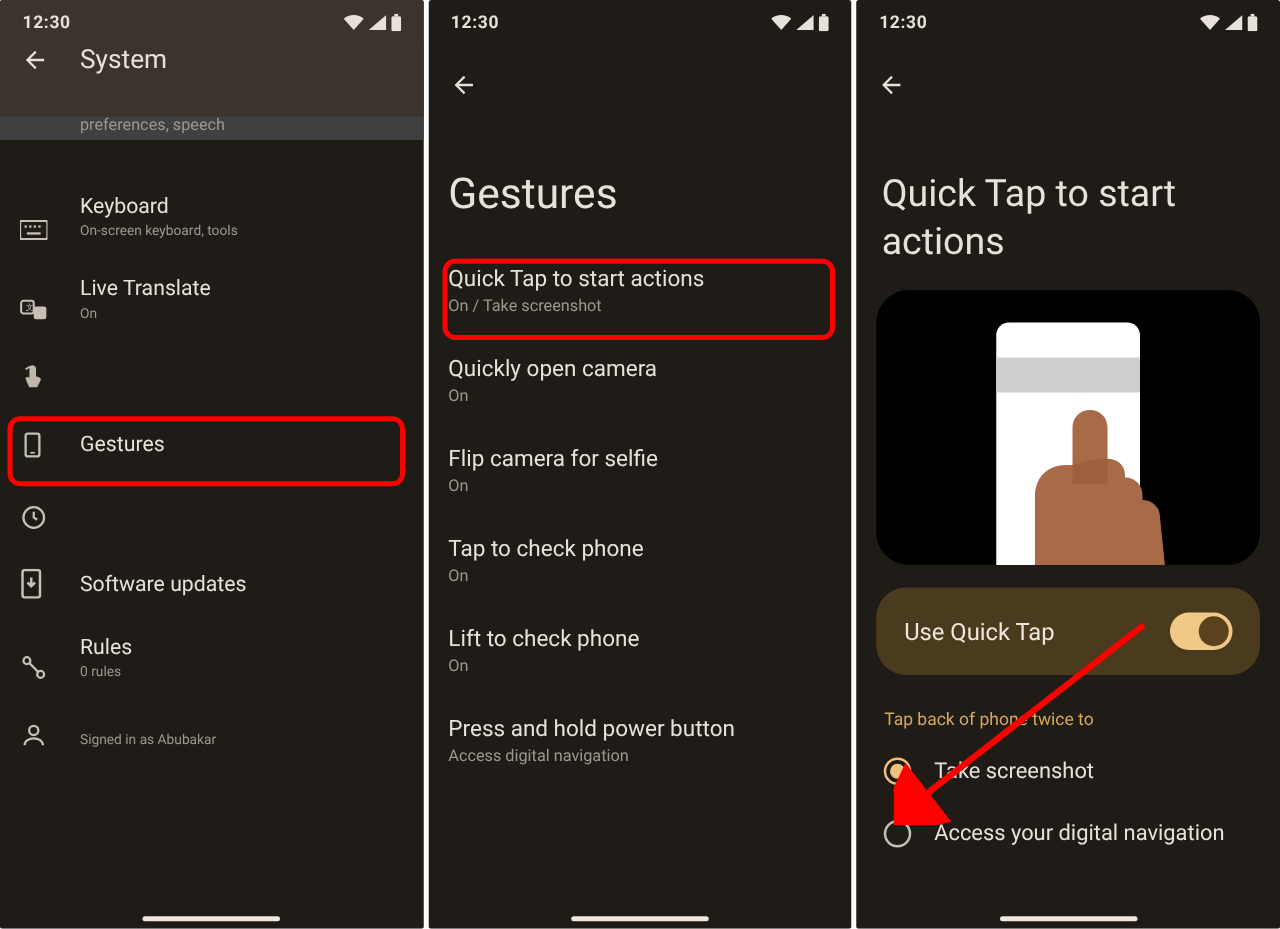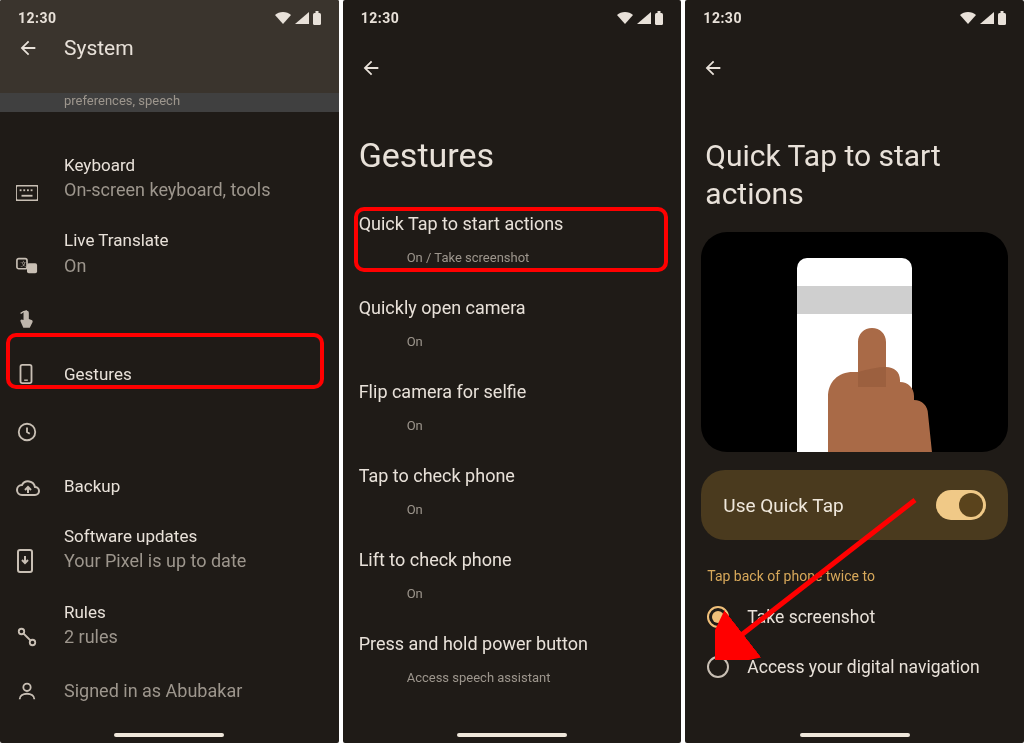--- a/index.html
+++ b/index.html
@@ -81,21 +81,21 @@
     justify-content: flex-start;
     color: #c8bfb4;
   }
   .row .txts { flex: 1; }
   .row .title {
     font-size: 17px;
     color: #e8e1d9;
     line-height: 1.3;
   }
   .row .sub {
-    font-size: 18px;
+    font-size: 11px;
     color: #9d968d;
     margin-top: 2px;
     line-height: 1.3;
   }
 
   
   .hl {
     position: absolute;
     border: 4px solid #ff0000;
     border-radius: 10px;
@@ -103,21 +103,21 @@
   }
 
   
   .s2-head { padding: 20px 16px 6px; }
   .s2-title { font-size: 34px; font-weight: 400; padding: 46px 16px 22px; }
   .s2-list .row2 {
     padding: 16px 16px 16px 16px;
     position: relative;
   }
   .row2 .title { font-size: 18px; color: #e8e1d9; }
-  .row2 .sub { font-size: 13px; color: #9d968d; margin-top: 16px; padding-left: 48px; }
+  .row2 .sub { font-size: 13px; color: #9d968d; margin-top: 4px; }
 
   
   .s3-title {
     font-size: 30px;
     font-weight: 400;
     padding: 48px 20px 20px;
     line-height: 1.25;
   }
   .illus {
     margin: 0 16px;
@@ -309,56 +309,44 @@
 
     <div class="row">
       <span class="ic">
         <svg width="22" height="22" viewBox="0 0 24 24">
             <circle cx="12" cy="12" r="9" fill="none" stroke="#c8bfb4" stroke-width="2"></circle>
             <path stroke="#c8bfb4" stroke-width="2" d="M12 7v5l3 2"></path>
           </svg>
       </span>
     </div>
 
-    <div class="row">
-      <span class="ic">
-        <svg width="24" height="18" viewBox="0 0 24 18">
-            <path fill="none" stroke="#c8bfb4" stroke-width="2" d="M6 16a5 5 0 0 1 0-10 7 7 0 0 1 13 2 4 4 0 0 1 0 8H6z"></path>
-            <path stroke="#c8bfb4" stroke-width="2" d="M12 14V8m-3 3 3-3 3 3"></path>
-          </svg>
-      </span>
-      <div class="txts">
-        <div class="title">Backup</div>
-      </div>
-    </div>
 
     <div class="row">
       <span class="ic">
         <svg width="18" height="24" viewBox="0 0 18 24">
             <rect x="2" y="1" width="14" height="22" rx="2" fill="none" stroke="#c8bfb4" stroke-width="2"></rect>
             <path stroke="#c8bfb4" stroke-width="2" d="M9 7v7m-3-3 3 3 3-3"></path>
           </svg>
       </span>
       <div class="txts">
         <div class="title">Software updates</div>
-        <div class="sub">Your Pixel is up to date</div>
       </div>
     </div>
 
     <div class="row">
       <span class="ic">
         <svg width="22" height="22" viewBox="0 0 24 24">
             <circle cx="6" cy="6" r="3" fill="none" stroke="#c8bfb4" stroke-width="2"></circle>
             <circle cx="18" cy="18" r="3" fill="none" stroke="#c8bfb4" stroke-width="2"></circle>
             <path stroke="#c8bfb4" stroke-width="2" fill="none" d="M8 8c4 4 4 4 8 8"></path>
           </svg>
       </span>
       <div class="txts">
         <div class="title">Rules</div>
-        <div class="sub">2 rules</div>
+        <div class="sub">0 rules</div>
       </div>
     </div>
 
     <div class="row">
       <span class="ic">
         <svg width="22" height="22" viewBox="0 0 24 24">
             <circle cx="12" cy="8" r="4" fill="none" stroke="#c8bfb4" stroke-width="2"></circle>
             <path fill="none" stroke="#c8bfb4" stroke-width="2" d="M4 21c0-4 4-6 8-6s8 2 8 6"></path>
           </svg>
       </span>
@@ -413,21 +401,21 @@
     <div class="row2">
       <div class="title">Tap to check phone</div>
       <div class="sub">On</div>
     </div>
     <div class="row2">
       <div class="title">Lift to check phone</div>
       <div class="sub">On</div>
     </div>
     <div class="row2">
       <div class="title">Press and hold power button</div>
-      <div class="sub">Access speech assistant</div>
+      <div class="sub">Access digital navigation</div>
     </div>
   </div>
 
   <div class="hl" style="left:11px;top:207px;width:314px;height:65px;"></div>
   <div class="navpill"></div>
 </div>
 
 <div class="screen">
   <div class="statusbar">
     <span class="status-left">12:30</span>

